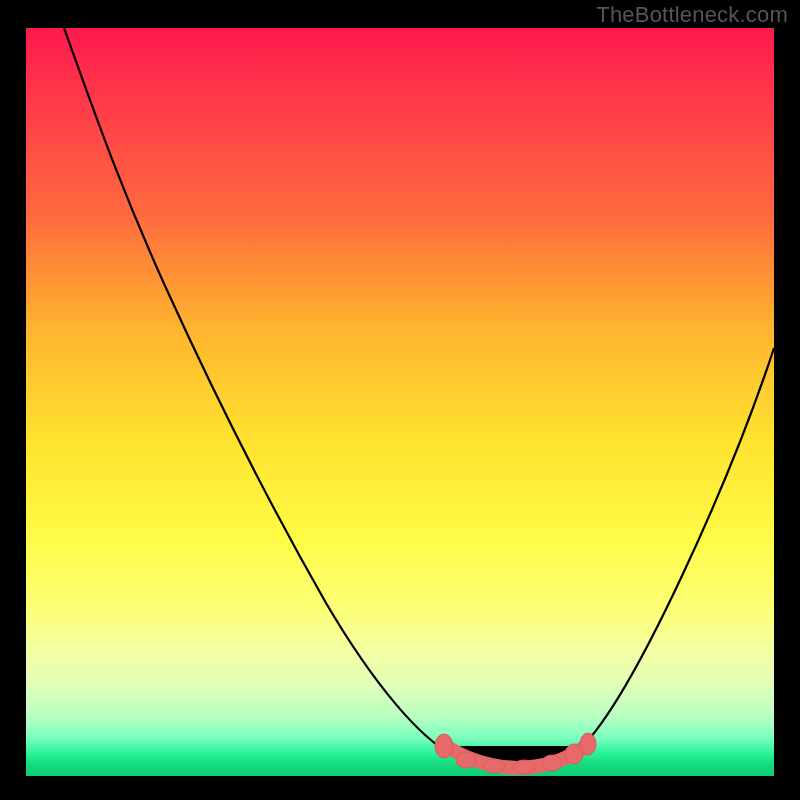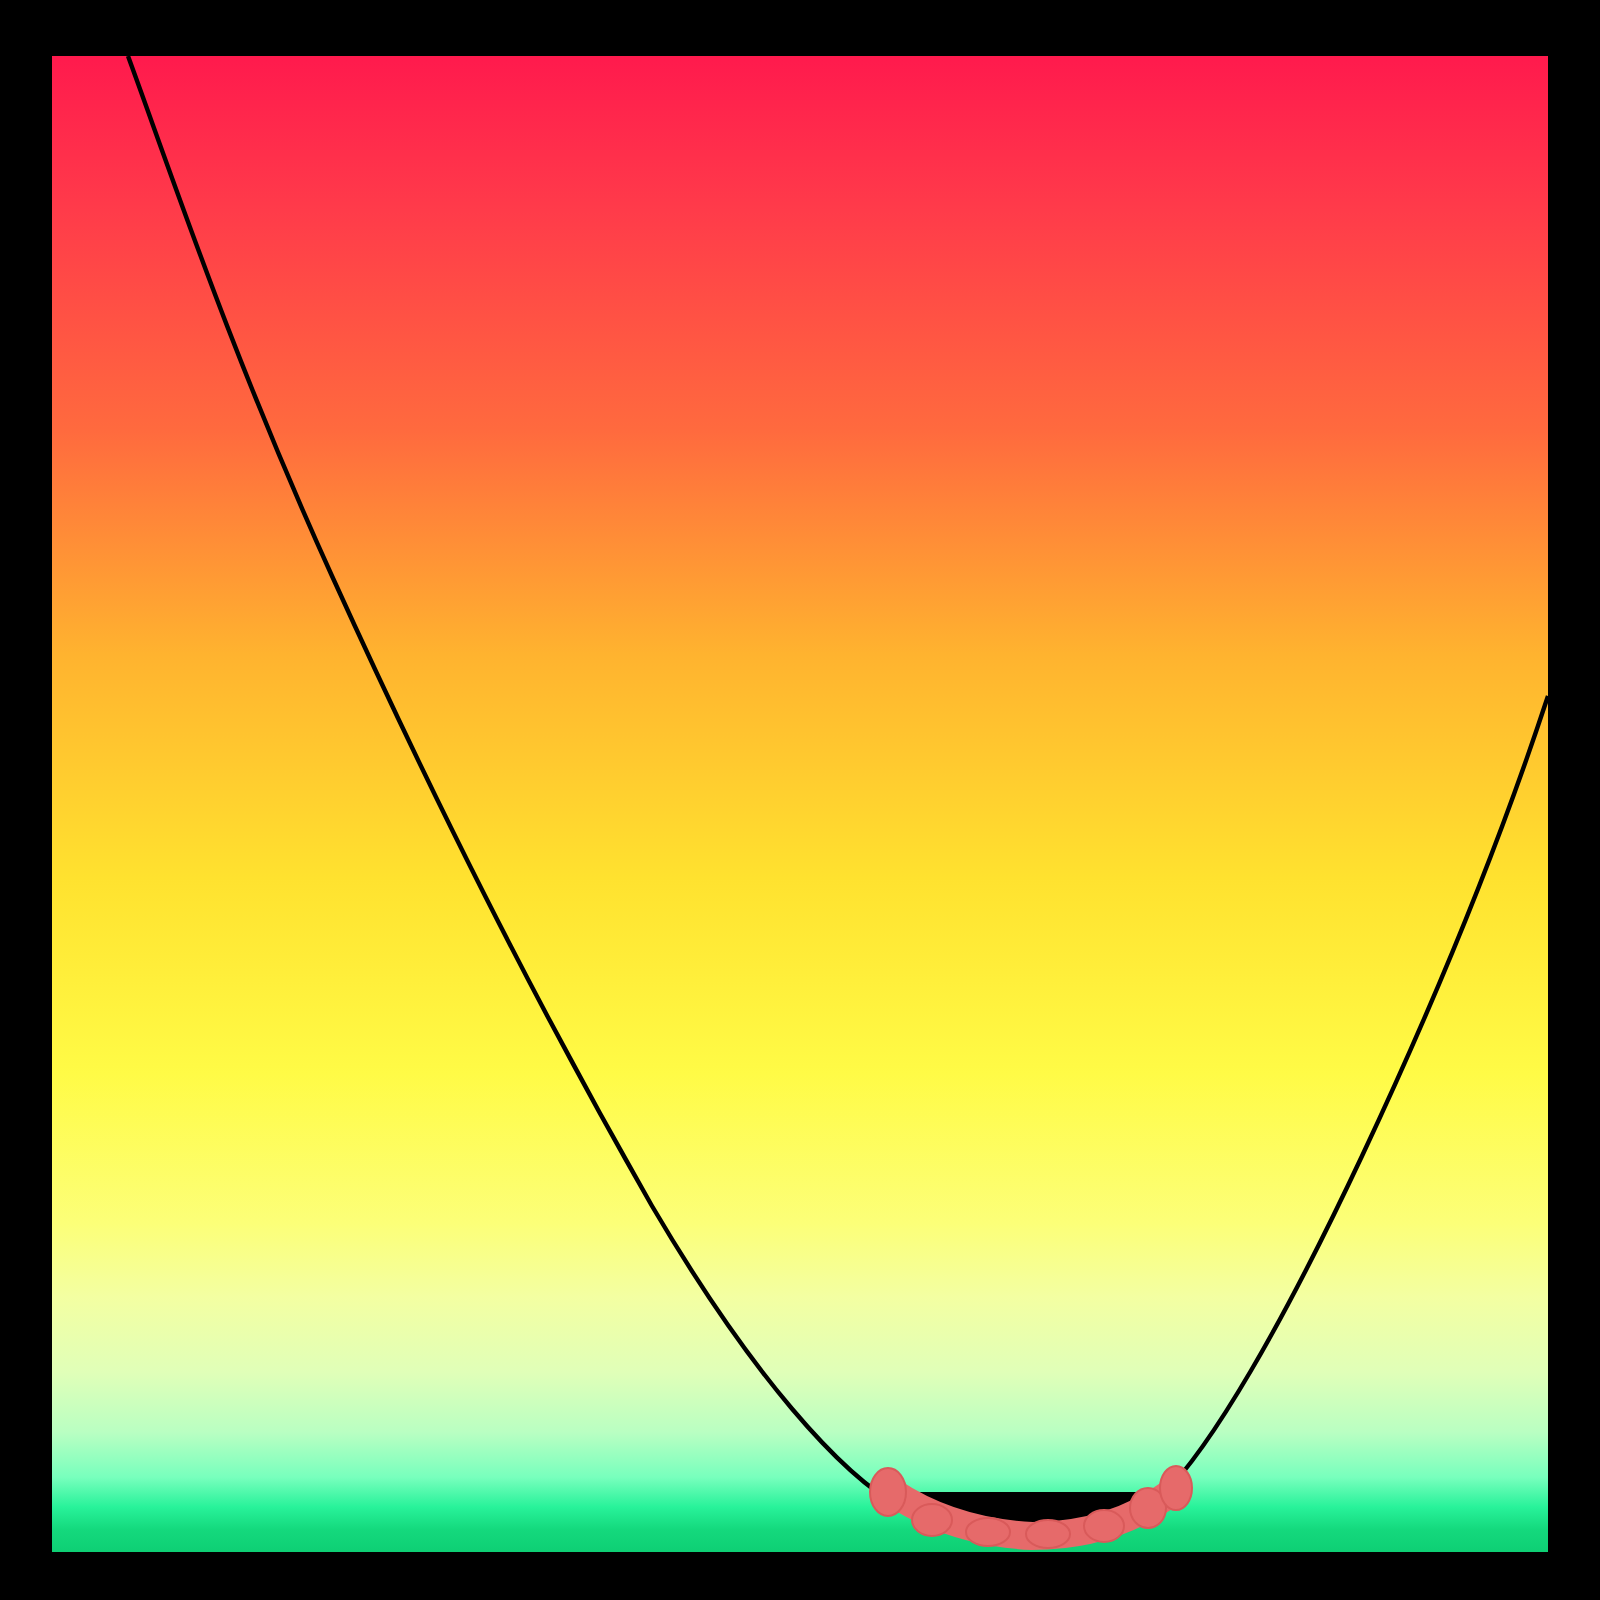--- a/index.html
+++ b/index.html
@@ -69,20 +69,21 @@
   .marker-line {
     stroke: #e66a6a;
     stroke-width: 14;
     stroke-linecap: round;
   }
 </style>
 </head>
 <body>
 
 <div class="container">
+  <div class="watermark">TheBottleneck.com</div>
 
   <div class="plot-frame">
     <svg class="curves" viewBox="0 0 748 748">
 
       <path class="curve" d="M 38 0
            C 60 60, 90 150, 140 260
            C 190 370, 240 470, 300 575
            C 350 660, 395 710, 425 726"></path>
 
       <path class="curve" d="M 555 720

